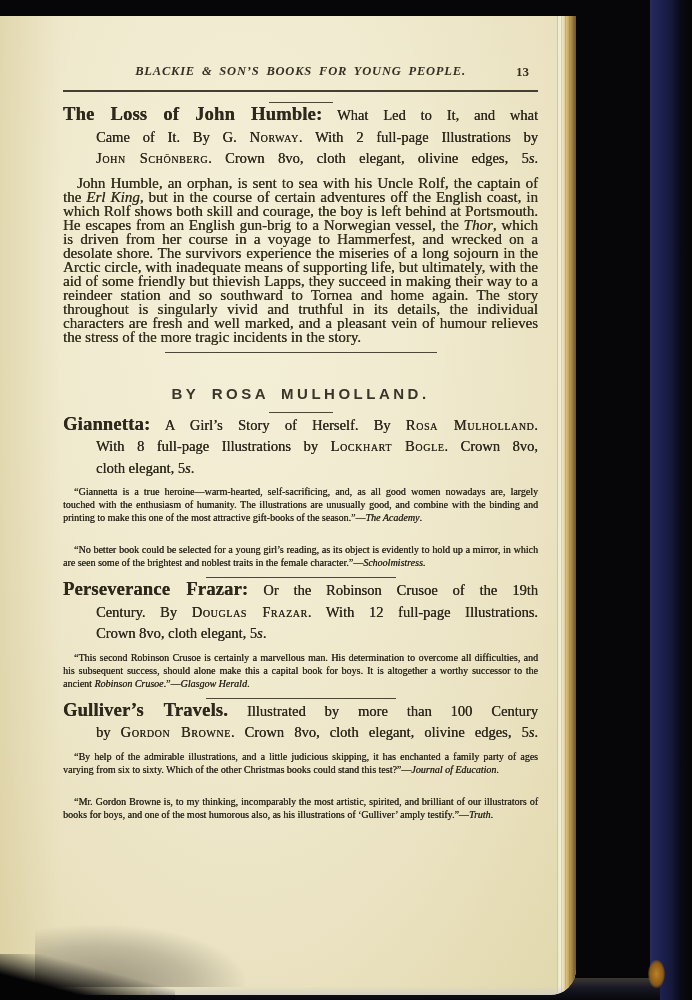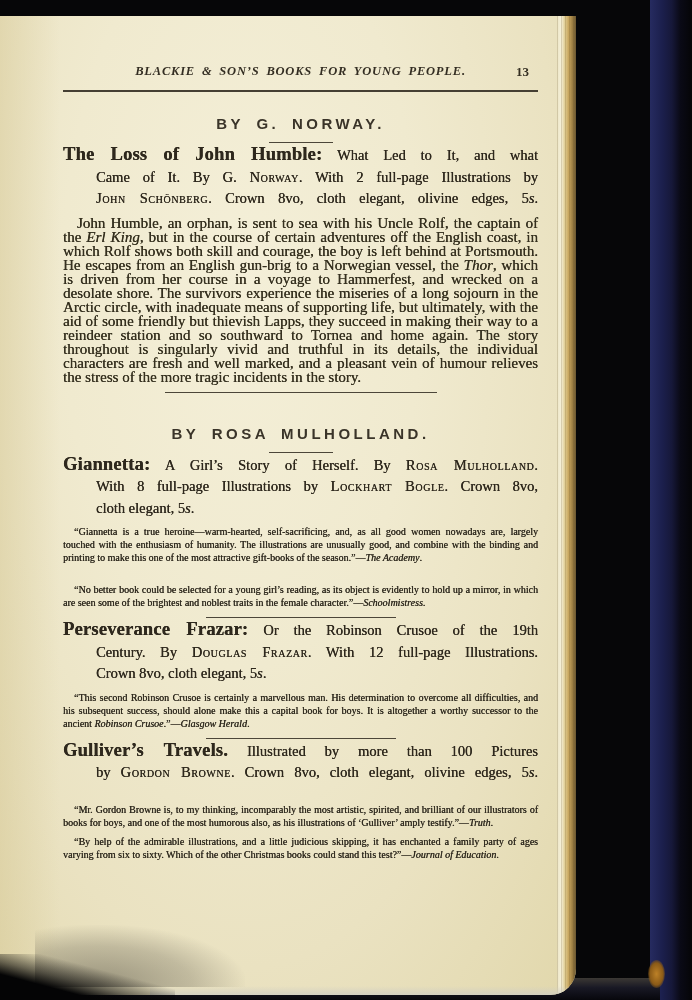--- a/index.html
+++ b/index.html
@@ -91,21 +91,20 @@
     <div class="bottom-hl"></div>
 
     <div class="text">
 
       <div class="rh">
         <div class="rh-title">BLACKIE &amp; SON’S BOOKS FOR YOUNG PEOPLE.</div>
         <div class="rh-num">13</div>
       </div>
       <div class="rule-full"></div>
 
-      <div class="sec-head mt-sec1">BY G. NORWAY.</div>
       <div class="rule-short"></div>
 
       <div class="entry-head">
         <div class="eh-line just"><span class="bk-title">The Loss of John Humble:</span><span> What Led to It, and what</span></div>
         <div class="eh-line cont just"><span>Came of It.  By G. </span><span class="sc">Norway</span><span>.  With 2 full-page Illustrations by</span></div>
         <div class="eh-line cont just"><span class="sc">John Schönberg</span><span>.  Crown 8vo, cloth elegant, olivine edges, 5</span><span class="pr-s">s</span><span>.</span></div>
       </div>
 
       <p class="body-para"><span>John Humble, an orphan, is sent to sea with his Uncle Rolf, the captain of the </span><span class="it">Erl King</span><span>, but in the course of certain adventures off the English coast, in which Rolf shows both skill and courage, the boy is left behind at Portsmouth.  He escapes from an English gun-brig to a Norwegian vessel, the </span><span class="it">Thor</span><span>, which is driven from her course in a voyage to Hammerfest, and wrecked on a desolate shore.  The survivors experience the miseries of a long sojourn in the Arctic circle, with inadequate means of supporting life, but ultimately, with the aid of some friendly but thievish Lapps, they succeed in making their way to a reindeer station and so southward to Tornea and home again.  The story throughout is singularly vivid and truthful in its details, the individual characters are fresh and well marked, and a pleasant vein of humour relieves the stress of the more tragic incidents in the story.</span></p>
 
@@ -129,26 +128,26 @@
         <div class="eh-line just"><span class="bk-title">Perseverance Frazar:</span><span> Or the Robinson Crusoe of the 19th</span></div>
         <div class="eh-line cont just"><span>Century.  By </span><span class="sc">Douglas Frazar</span><span>.  With 12 full-page Illustrations.</span></div>
         <div class="eh-line cont"><span>Crown 8vo, cloth elegant, 5</span><span class="pr-s">s</span><span>.</span></div>
       </div>
 
       <p class="quote q1"><span>“This second Robinson Crusoe is certainly a marvellous man.  His determination to overcome all difficulties, and his subsequent success, should alone make this a capital book for boys.  It is altogether a worthy successor to the ancient </span><span class="q-src">Robinson Crusoe</span><span>.”—</span><span class="q-src">Glasgow Herald</span><span>.</span></p>
 
       <div class="rule-div w2"></div>
 
       <div class="entry-head">
-        <div class="eh-line just"><span class="bk-title">Gulliver’s Travels.</span><span>  Illustrated by more than 100 Pictures</span></div>
+        <div class="eh-line just"><span class="bk-title">Gulliver’s Travels.</span><span>  Illustrated by more than 100 Century</span></div>
         <div class="eh-line cont just"><span>by </span><span class="sc">Gordon Browne</span><span>.  Crown 8vo, cloth elegant, olivine edges, 5</span><span class="pr-s">s</span><span>.</span></div>
       </div>
 
+      <p class="quote q1"><span>“By help of the admirable illustrations, and a little judicious skipping, it has enchanted a family party of ages varying from six to sixty.  Which of the other Christmas books could stand this test?”—</span><span class="q-src">Journal of Education</span><span>.</span></p>
       <p class="quote qn"><span>“Mr. Gordon Browne is, to my thinking, incomparably the most artistic, spirited, and brilliant of our illustrators of books for boys, and one of the most humorous also, as his illustrations of ‘Gulliver’ amply testify.”—</span><span class="q-src">Truth</span><span>.</span></p>
-      <p class="quote q1"><span>“By help of the admirable illustrations, and a little judicious skipping, it has enchanted a family party of ages varying from six to sixty.  Which of the other Christmas books could stand this test?”—</span><span class="q-src">Journal of Education</span><span>.</span></p>
 
     </div>
   </div>
 
   <div class="bl-shadow"></div>
   <div class="bl-wedge"></div>
   <div class="corner-blob"></div>
 </div>
 
 </body></html>

